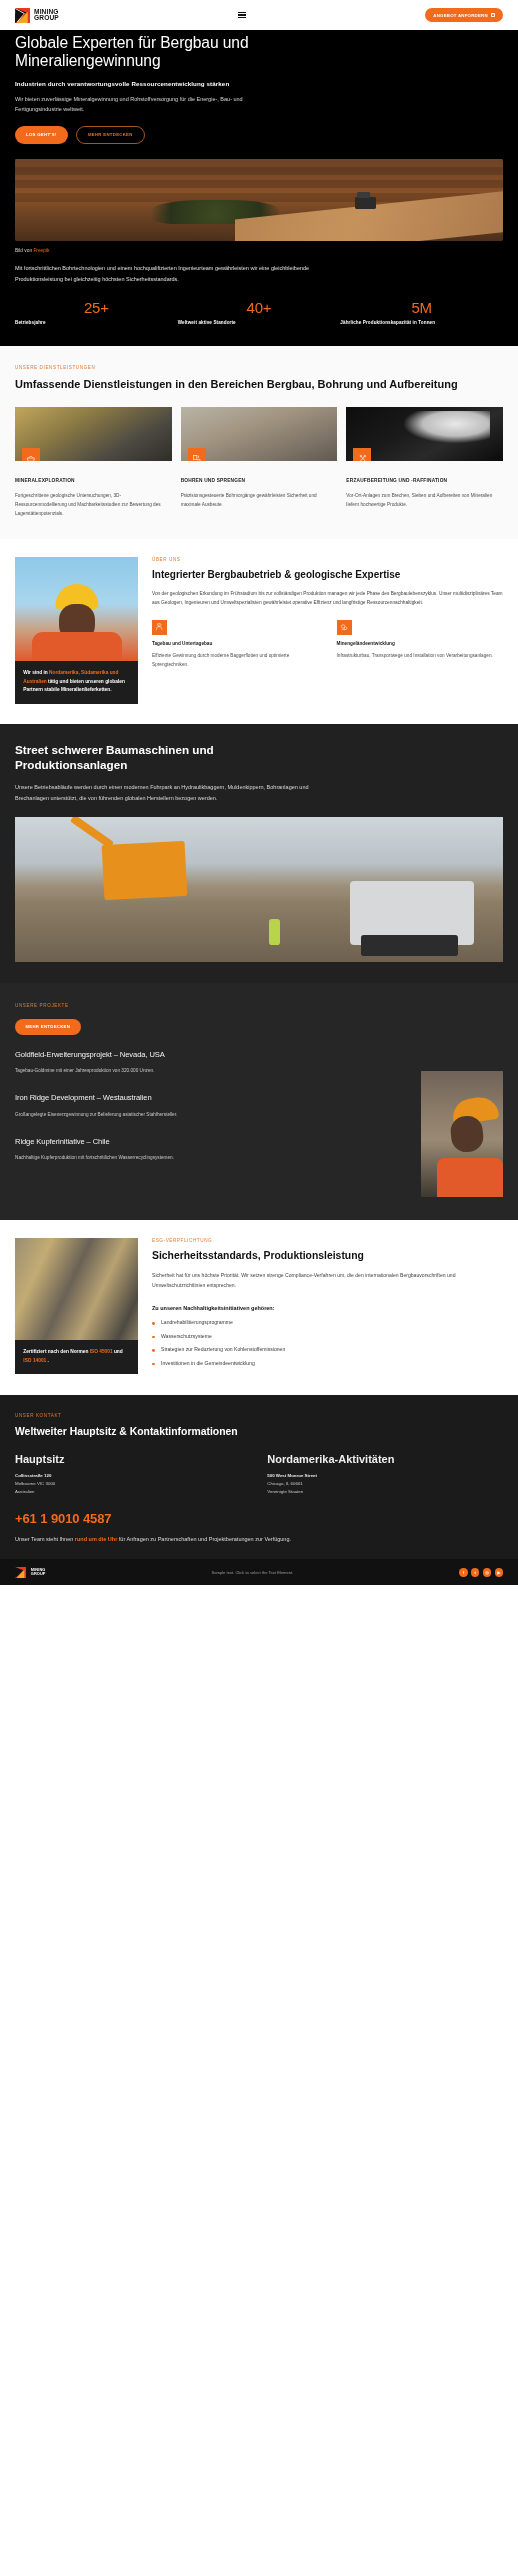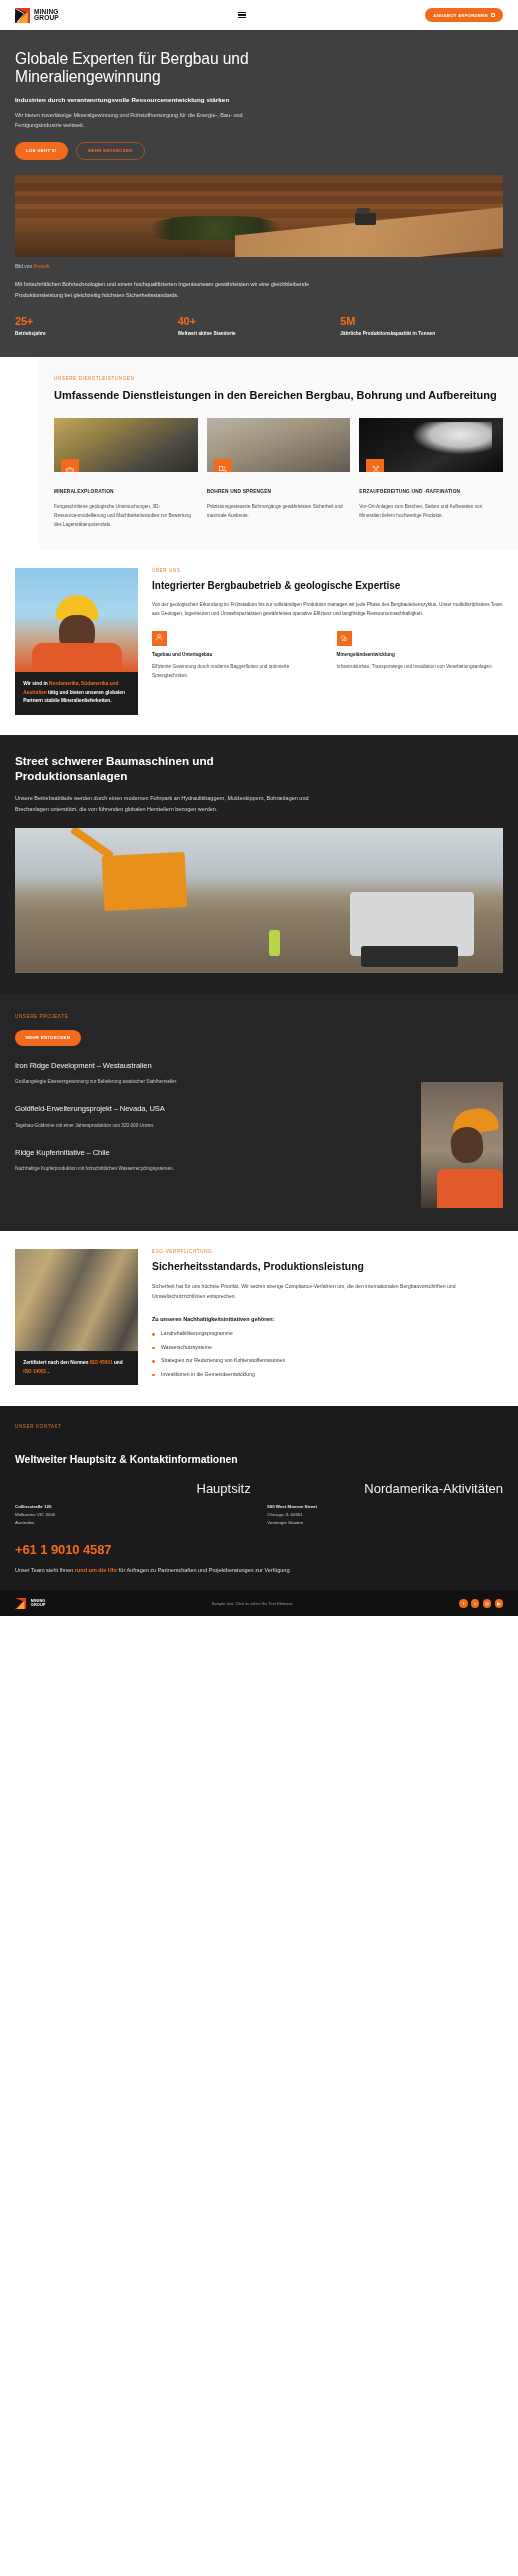--- a/index.html
+++ b/index.html
@@ -30,21 +30,21 @@
     padding:4.1px 8.3px;display:flex;align-items:center;gap:2.8px;cursor:pointer;
     font-family:"Liberation Sans", sans-serif;
   }
   .cta-top .sq{
     width:4.1px;height:4.1px;border:0.7px solid rgba(255,255,255,.9);
     display:inline-flex;align-items:center;justify-content:center;
     font-size:3.5px;line-height:1;border-radius:0.7px;
   }
 
   
-  .hero{background:#404040;color:#fff;padding:20px 15px 21px;}
+  .hero{background:#000000;color:#fff;padding:4px 15px 21px;}
   .hero h1{
     font-size:15.6px;line-height:1.18;font-weight:400;letter-spacing:-0.1px;
     max-width:332px;
   }
   .hero .sub{
     font-weight:bold;font-size:6.2px;margin-top:9px;letter-spacing:0.1px;
   }
   .hero .lead{
     font-size:5.5px;line-height:1.85;color:#d8d8d8;margin-top:7px;max-width:270px;
   }
@@ -83,25 +83,25 @@
     position:absolute;left:28%;top:50%;width:26%;height:30%;
     background:radial-gradient(circle at 50% 60%, #3d4a21 0%, #2a331a 70%, transparent 100%);
     border-radius:40% 40% 20% 20%;
   }
   .credit{font-size:4.8px;color:#cfcfcf;margin-top:7.6px;}
   .credit a{color:#f26a1b;text-decoration:none;}
   .hero-desc{font-size:5.5px;line-height:1.9;color:#e2e2e2;margin-top:9.7px;max-width:297px;}
 
   .stats{display:flex;margin-top:15px;}
   .stat{flex:1;}
-  .stat .num{color:#f26a1b;font-size:11px;font-weight:bold;letter-spacing:-0.2px;}
+  .stat .num{color:#f26a1b;font-size:15px;font-weight:normal;letter-spacing:-0.2px;text-align:center;}
   .stat .lbl{font-size:4.6px;font-weight:bold;color:#fff;margin-top:4.1px;letter-spacing:0.1px;}
 
   
-  .services{background:#fafafa;padding:19.4px 15px 21px;margin-left:39px;}
+  .services{background:#fafafa;padding:19.4px 15px 21px;}
   .eyebrow{color:#e07a30;font-size:4.6px;letter-spacing:0.6px;font-weight:400;}
   .sec-title{font-size:11px;font-weight:bold;line-height:1.28;margin-top:7px;color:#111;}
   .cards{display:flex;gap:9px;margin-top:15px;}
   .card{flex:1;}
   .card .thumb{height:54px;position:relative;overflow:hidden;}
   .t1{background:linear-gradient(150deg,#c2a65c 0%,#8b7a44 35%,#4d4a42 70%,#2e2d29 100%);}
   .t2{background:linear-gradient(160deg,#b9b3a6 0%,#a19581 40%,#7d7366 75%,#615a50 100%);}
   .t3{background:linear-gradient(150deg,#0d0d0d 0%,#1a1a1a 40%,#2a2a2a 65%,#0a0a0a 100%);}
   .t3:after{content:"";position:absolute;right:8%;top:8%;width:55%;height:60%;
     background:radial-gradient(ellipse at 60% 40%, #e8e8e8 0%, #bdbdbd 45%, transparent 72%);}
@@ -219,24 +219,24 @@
   .esg-right h4{font-size:5.5px;font-weight:bold;margin-top:14px;color:#111;}
   .esg-list{list-style:none;margin-top:8.3px;}
   .esg-list li{font-size:5.1px;color:#3a3a3a;margin-bottom:7.6px;padding-left:9px;position:relative;}
   .esg-list li:before{
     content:"";position:absolute;left:0;top:2.8px;width:2.8px;height:2.8px;border-radius:50%;background:#f26a1b;
   }
 
   
   .footer{background:#1b1b1b;color:#fff;padding:18px 15px 15px;}
   .footer .eyebrow{color:#e07a30;}
-  .footer h2{font-size:10.4px;font-weight:bold;margin-top:24px;line-height:1.3;}
+  .footer h2{font-size:10.4px;font-weight:bold;margin-top:7px;line-height:1.3;}
   .foot-cols{display:flex;gap:16.6px;margin-top:14px;}
   .fcol{flex:1;}
-  .fcol h3{font-size:13px;font-weight:400;color:#efefef;text-align:right;}
+  .fcol h3{font-size:11px;font-weight:700;color:#efefef;}
   .fcol .addr{font-size:4.4px;line-height:1.85;color:#c9c9c9;margin-top:7.6px;}
   .fcol .addr b{font-weight:bold;color:#e9e9e9;}
   .phone{color:#f26a1b;font-size:13px;font-weight:bold;margin-top:14px;letter-spacing:-0.1px;}
   .foot-note{font-size:5.5px;line-height:1.9;color:#dcdcdc;margin-top:8.3px;max-width:346px;}
   .foot-note em{font-style:normal;color:#f26a1b;font-weight:bold;}
 
   .bottombar{
     background:#111;padding:7.6px 15px;display:flex;align-items:center;justify-content:space-between;
   }
   .bb-left{display:flex;align-items:center;gap:4.8px;}
@@ -434,26 +434,26 @@
     </div>
   </div>
 
   <div class="projects">
     <div class="eyebrow">UNSERE PROJEKTE</div>
     <button class="btn-solid-sm">MEHR ENTDECKEN</button>
 
     <div class="proj-wrap">
       <div class="proj-list">
         <div class="proj">
+          <h3>Goldfield-Erweiterungsprojekt – Nevada, USA</h3>
+          <p>Tagebau-Goldmine mit einer Jahresproduktion von 320.000 Unzen.</p>
+        </div>
+        <div class="proj">
           <h3>Iron Ridge Development – Westaustralien</h3>
           <p>Großangelegte Eisenerzgewinnung zur Belieferung asiatischer Stahlhersteller.</p>
-        </div>
-        <div class="proj">
-          <h3>Goldfield-Erweiterungsprojekt – Nevada, USA</h3>
-          <p>Tagebau-Goldmine mit einer Jahresproduktion von 320.000 Unzen.</p>
         </div>
         <div class="proj">
           <h3>Ridge Kupferinitiative – Chile</h3>
           <p>Nachhaltige Kupferproduktion mit fortschrittlichen Wasserrecyclingsystemen.</p>
         </div>
       </div>
       <div class="proj-photo">
         <div class="ph-helm"></div>
           <div class="ph-face"></div>
           <div class="ph-vest"></div>

